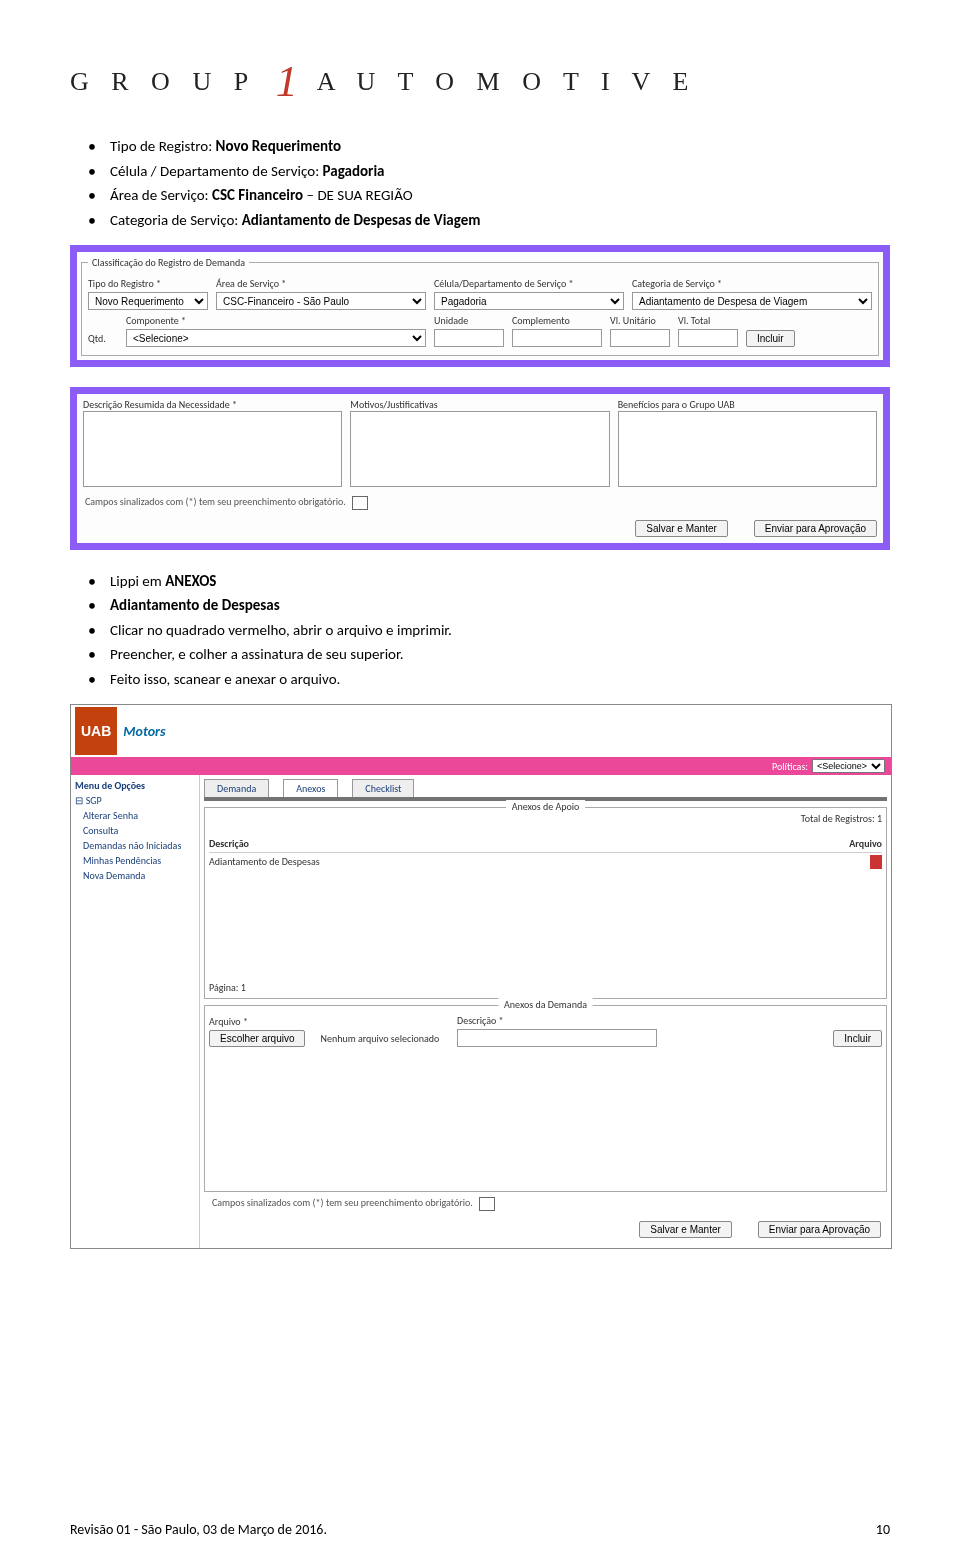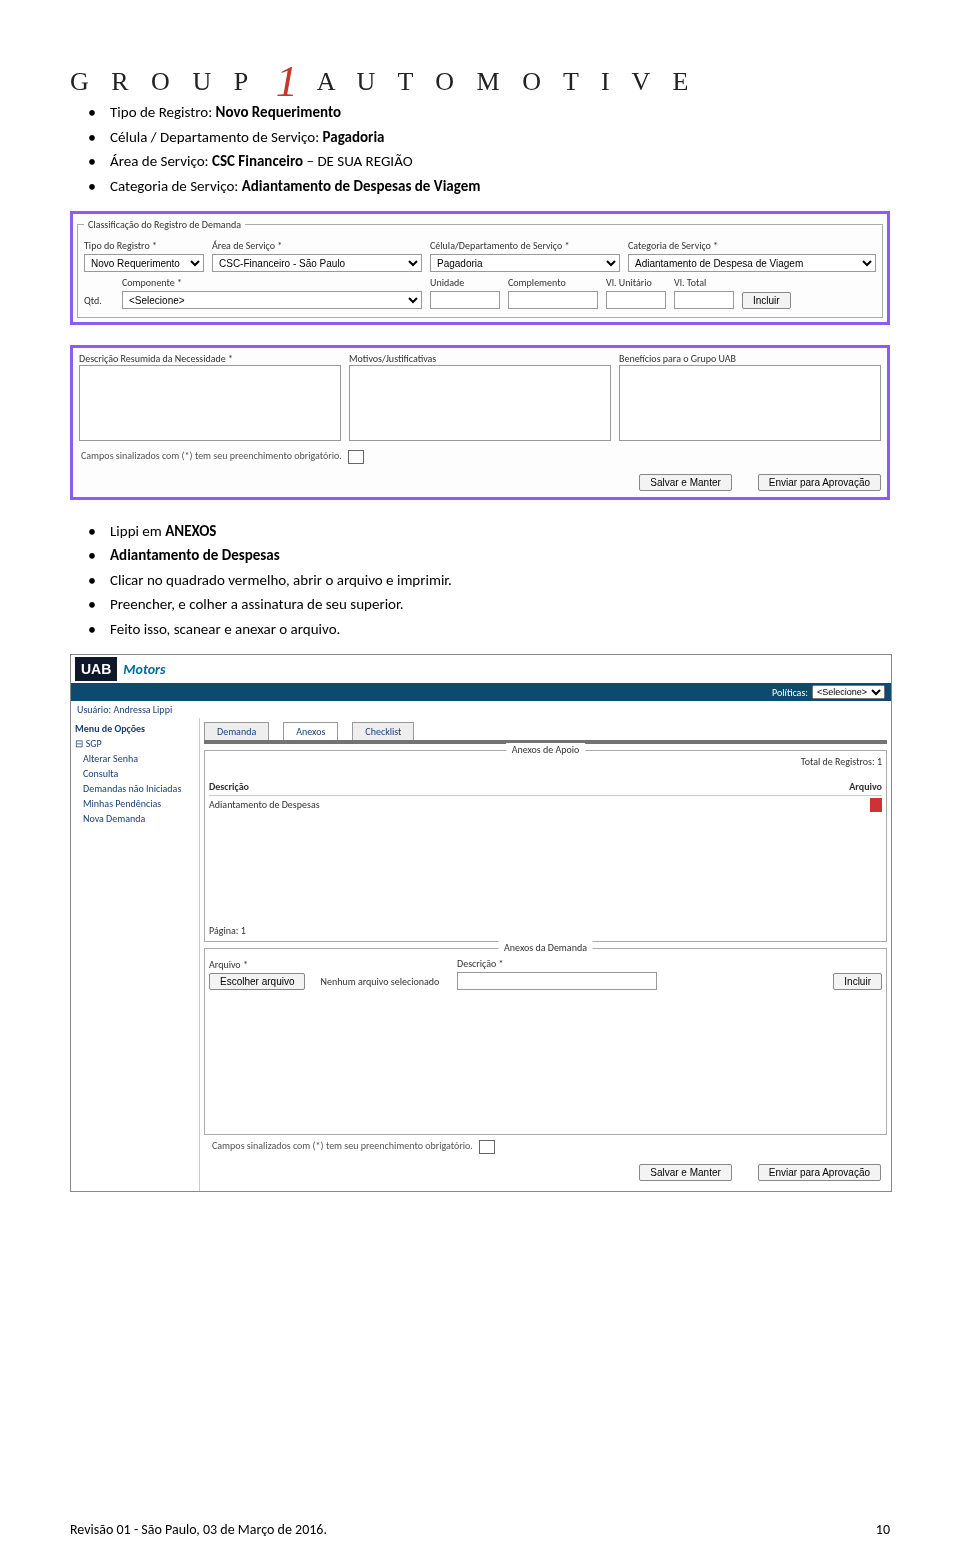--- a/index.html
+++ b/index.html
@@ -1,43 +1,43 @@
 <!DOCTYPE html>
 <html><head>
 <meta charset="utf-8">
 <style>
   html,body{margin:0;padding:0;font-family:"Calibri","Arial",sans-serif;color:#000;background:#fff}
   .page{width:960px;min-height:1568px;position:relative;padding:30px 70px 40px 70px;box-sizing:border-box}
-  .logo{font-family:"Times New Roman",serif;letter-spacing:8px;font-size:26px;color:#222;margin-top:20px;}
+  .logo{font-family:"Times New Roman",serif;letter-spacing:8px;font-size:26px;color:#222;margin-top:20px;margin-bottom:34px}
   .logo .one{font-family:"Brush Script MT","Segoe Script",cursive;font-size:44px;color:#c0392b;font-style:italic;letter-spacing:0;display:inline-block;transform:translateY(6px);margin:0 6px}
   ul.bul{list-style:none;padding-left:40px;margin:0 0 14px 0}
   ul.bul li{position:relative;font-size:15px;line-height:1.5;margin-bottom:2px}
   ul.bul li:before{content:"•";position:absolute;left:-22px;font-size:16px}
   .b{font-weight:bold}
-  .shot{border:3px solid #8b5cf6;width:100%;box-sizing:border-box;background:#fdfdfd;margin:8px 0 20px 0;font-size:11px;color:#333}
+  .shot{border:7px solid #8b5cf6;width:100%;box-sizing:border-box;background:#fdfdfd;margin:8px 0 20px 0;font-size:11px;color:#333}
   .shot fieldset{border:1px solid #aaa;margin:4px;padding:4px 6px 8px 6px;font-size:10px}
   .shot legend{font-size:10px;padding:0 4px}
   .row{display:flex;gap:8px;align-items:flex-end;margin-top:4px;flex-wrap:nowrap}
   .fld{display:flex;flex-direction:column;font-size:10px}
   .fld label{margin-bottom:2px;white-space:nowrap}
   .fld select,.fld input[type=text]{font-size:10px;border:1px solid #999;background:#fff;padding:1px 2px;height:18px;box-sizing:border-box}
   .btn{font-size:10px;border:1px solid #888;background:#f3f3f3;padding:2px 10px;border-radius:2px}
   .flex-end{display:flex;justify-content:flex-end;gap:26px;padding:6px}
   .txtarea{display:flex;gap:8px;padding:4px 6px}
   .txtarea .col{flex:1;display:flex;flex-direction:column;font-size:10px}
   .txtarea textarea{height:70px;border:1px solid #999;resize:none;font-size:10px}
   .note{font-size:10px;padding:4px 8px;color:#555}
   .printicon{display:inline-block;width:14px;height:12px;border:1px solid #666;margin-left:6px;vertical-align:middle}
   
   .uab{border:1px solid #888;width:100%;margin-top:10px;font-size:10px;color:#333;background:#fff}
   .uabhdr{display:flex;align-items:center;justify-content:space-between;background:#fff}
   .uablogo{display:flex;align-items:center;padding:2px 4px;font-weight:bold}
-  .uablogo .u{background:#0f172a;color:#fff;padding:4px 6px;font-size:14px;font-family:Arial;letter-spacing:0}
+  .uablogo .u{background:#c2410c;color:#fff;padding:16px 6px;font-size:14px;font-family:Arial;letter-spacing:0}
   .uablogo .m{color:#0369a1;padding:2px 6px;font-size:14px;font-style:italic}
-  .bluebar{background:#0c4a6e;color:#fff;font-size:10px;height:18px;display:flex;justify-content:flex-end;align-items:center;padding-right:6px}
+  .bluebar{background:#ec4899;color:#fff;font-size:10px;height:18px;display:flex;justify-content:flex-end;align-items:center;padding-right:6px}
   .bluebar select{font-size:9px;height:14px}
   .uabbody{display:flex}
   .menu{width:120px;border-right:1px solid #ccc;padding:4px;font-size:10px;color:#1a3f7a}
   .menu .t{color:#1a3f7a;font-weight:bold;margin-bottom:2px}
   .menu .item{margin:2px 0 2px 8px}
   .content{flex:1;padding:4px}
   .tabs{display:flex;gap:12px;border-bottom:4px solid #737373}
   .tab{border:1px solid #999;border-bottom:none;padding:2px 12px;font-size:10px;background:#eee;margin-right:2px;color:#1a3f7a}
   .tab.active{background:#fff}
   .fs2{border:1px solid #aaa;margin-top:6px;padding:4px;position:relative}
@@ -152,23 +152,20 @@
     <div class="uabhdr">
       <div class="uablogo">
         <span class="u">UAB</span>
           <span class="m">Motors</span>
       </div>
     </div>
     <div class="bluebar">
       <span style="margin-right:4px">Políticas:</span>
       <select><option>&lt;Selecione&gt;</option></select>
     </div>
-    <div style="padding:2px 6px;font-size:10px;color:#1a3f7a">
-      <span>Usuário:</span> <span>Andressa Lippi</span>
-    </div>
     <div class="uabbody">
       <div class="menu">
         <div class="t">Menu de Opções</div>
         <div>⊟ <span>SGP</span></div>
         <div class="item">Alterar Senha</div>
         <div class="item">Consulta</div>
         <div class="item">Demandas não Iniciadas</div>
         <div class="item">Minhas Pendências</div>
         <div class="item">Nova Demanda</div>
       </div>

